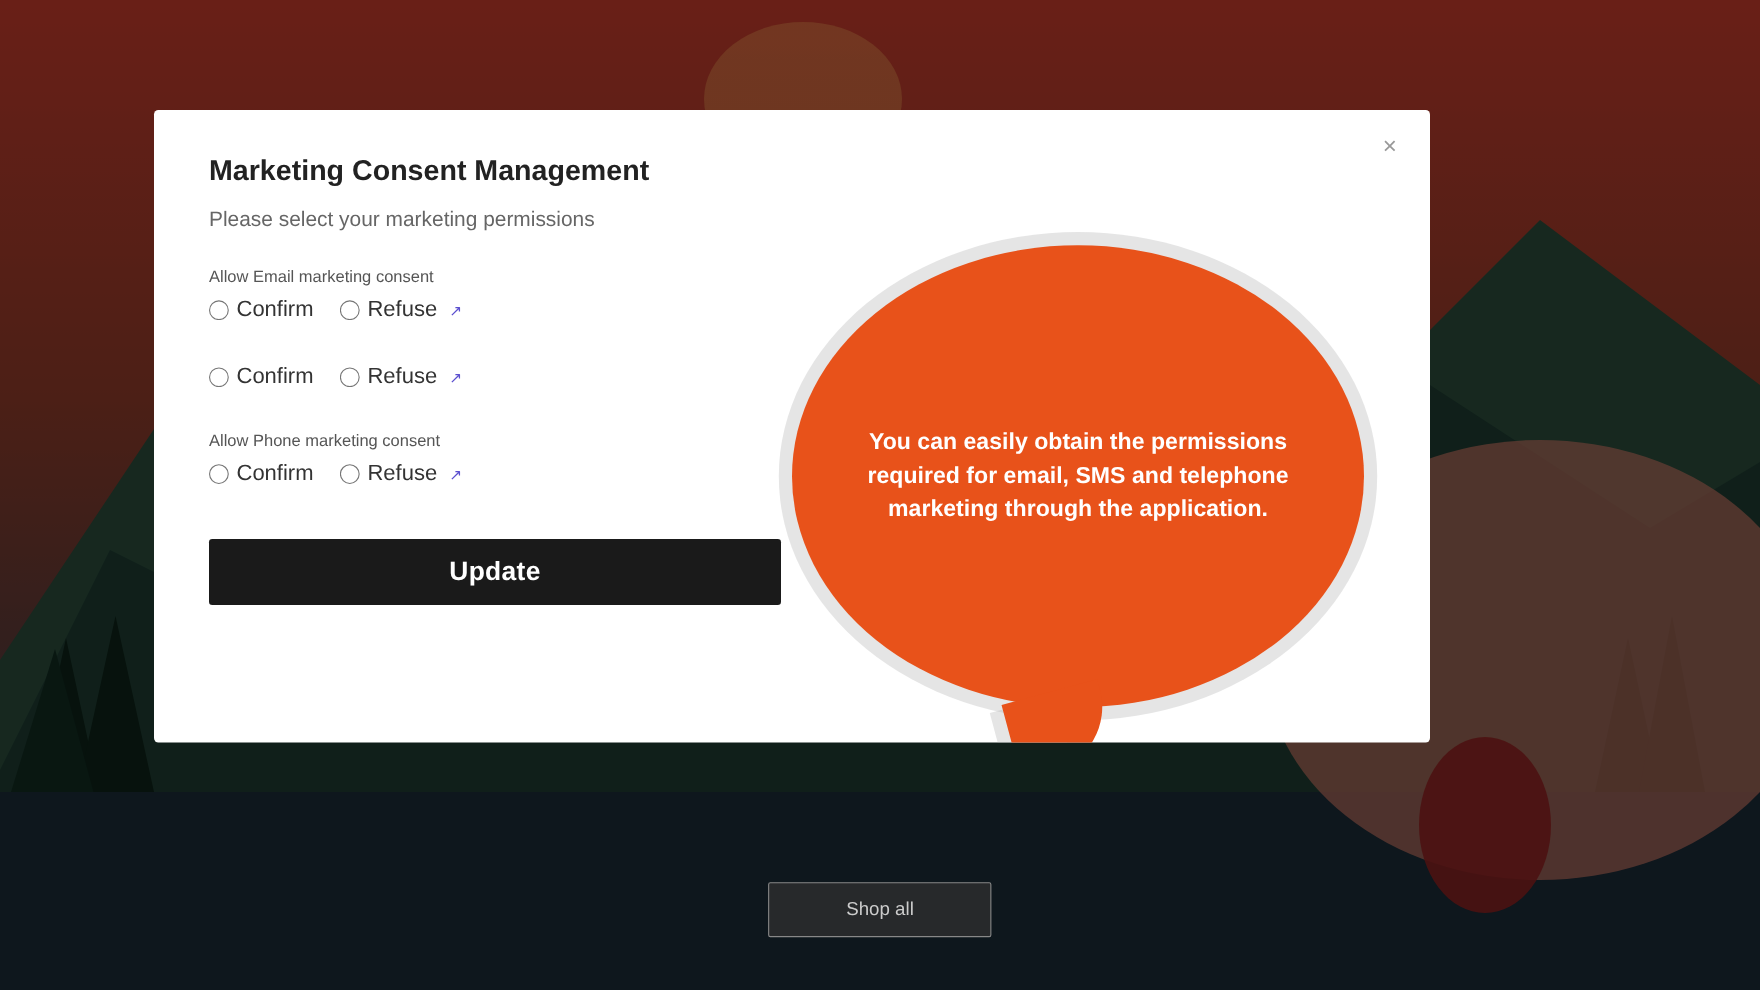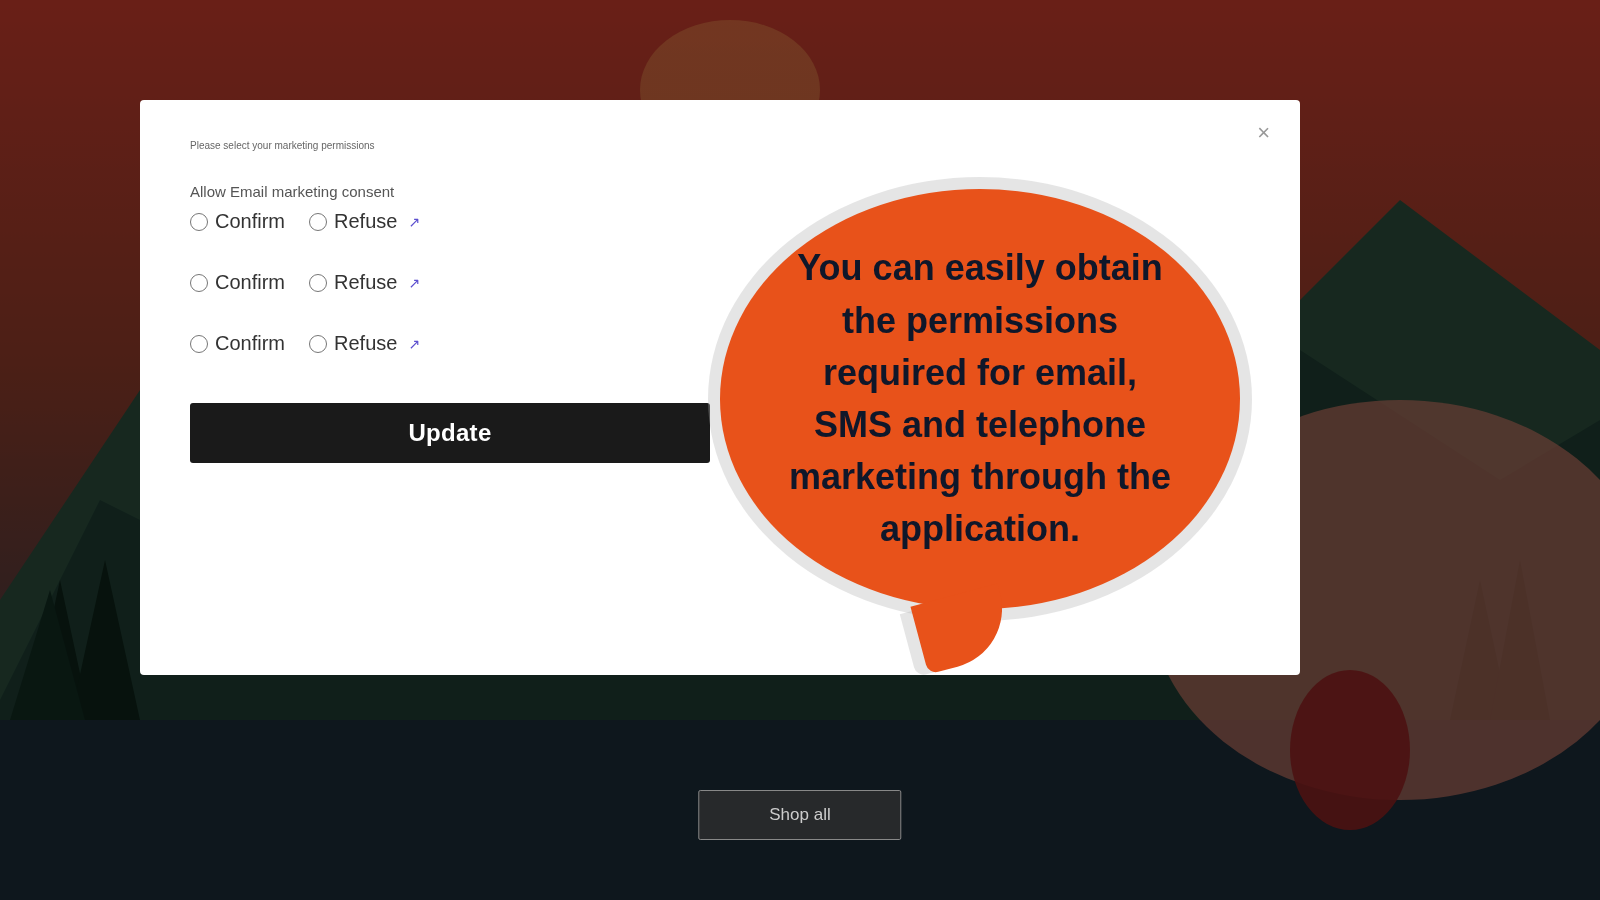--- a/index.html
+++ b/index.html
@@ -65,21 +65,21 @@
     }
 
     .modal-title {
       font-size: 26px;
       font-weight: 600;
       color: #222;
       margin-bottom: 18px;
     }
 
     .modal-subtitle {
-      font-size: 10px;
+      font-size: 19px;
       color: #666;
       margin-bottom: 32px;
     }
 
     .modal-body {
       display: flex;
       flex: 1;
       gap: 0;
     }
 
@@ -192,32 +192,32 @@
       left: 36%;
       width: 70px;
       height: 65px;
       background: rgba(180,180,180,0.35);
       border-radius: 0 0 50px 10px;
       transform: rotate(-15deg);
       z-index: 0;
     }
 
     .bubble-text {
-      font-size: 36px;
+      font-size: 21px;
       font-weight: 800;
-      color: #0f172a;
+      color: #ffffff;
       line-height: 1.45;
       position: relative;
       z-index: 2;
     }
 
     
     .shop-all-area {
       position: absolute;
-      bottom: 60px;
+      bottom: 48px;
       left: 50%;
       transform: translateX(-50%);
       z-index: 3;
     }
 
     .shop-all-btn {
       background: rgba(50,50,50,0.7);
       color: #ccc;
       border: 1px solid #888;
       padding: 14px 70px;
@@ -260,20 +260,21 @@
   <ellipse cx="1400" cy="600" rx="250" ry="200" fill="#c07060" opacity="0.7"></ellipse>
 
   <ellipse cx="1350" cy="750" rx="60" ry="80" fill="#8b2020" opacity="0.9"></ellipse>
 </svg>
 
 <div class="overlay"></div>
 
 <div class="modal">
   <button class="modal-close">×</button>
 
+  <div class="modal-title">Marketing Consent Management</div>
   <div class="modal-subtitle">Please select your marketing permissions</div>
 
   <div class="modal-body">
 
     <div class="modal-left">
 
       <div class="consent-group">
         <div class="consent-label">Allow Email marketing consent</div>
         <div class="consent-options">
           <label class="radio-option">
@@ -296,20 +297,21 @@
           </label>
           <label class="radio-option">
             <input type="radio" name="sms_consent" value="refuse" style="">
             <span class="radio-option-label">Refuse</span>
             <span class="external-icon">↗</span>
           </label>
         </div>
       </div>
 
       <div class="consent-group">
+        <div class="consent-label">Allow Phone marketing consent</div>
         <div class="consent-options">
           <label class="radio-option">
             <input type="radio" name="phone_consent" value="confirm" style="">
             <span class="radio-option-label">Confirm</span>
           </label>
           <label class="radio-option">
             <input type="radio" name="phone_consent" value="refuse" style="">
             <span class="radio-option-label">Refuse</span>
             <span class="external-icon">↗</span>
           </label>

